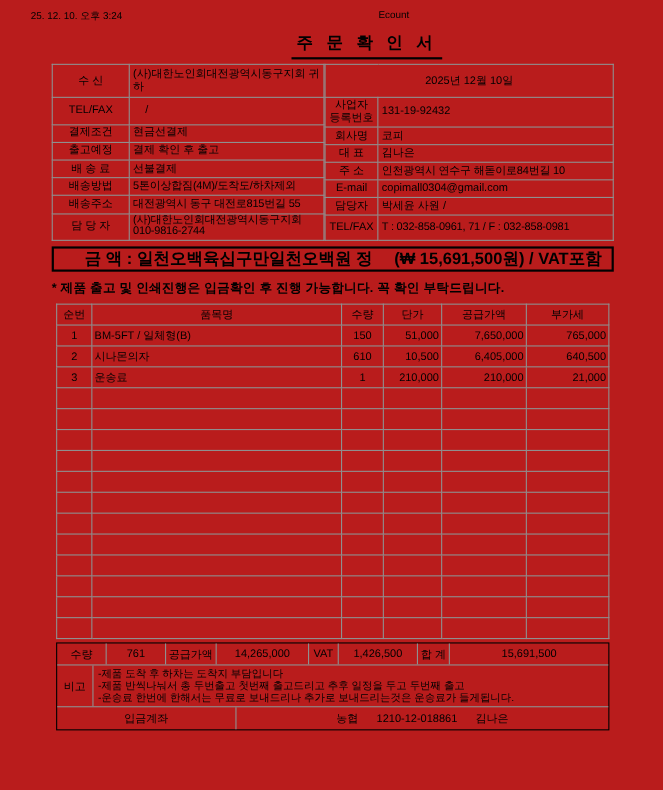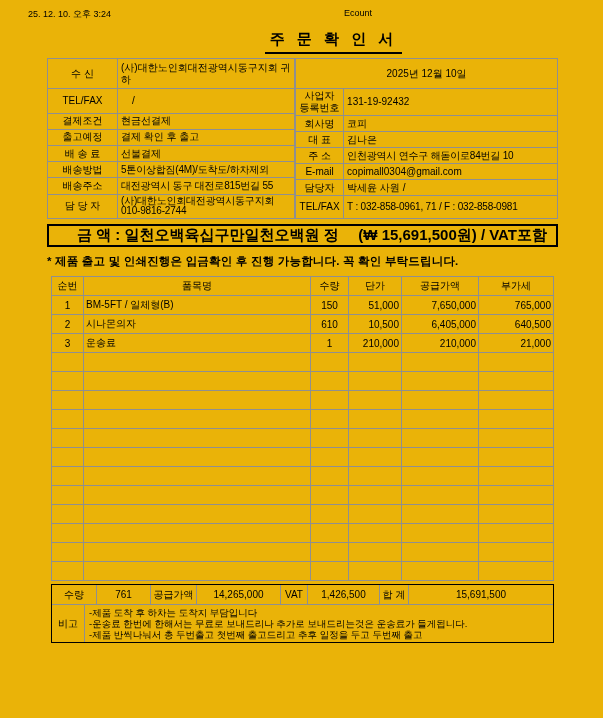--- a/index.html
+++ b/index.html
@@ -1,16 +1,16 @@
 <!DOCTYPE html>
 <html><head>
 <meta charset="utf-8">
 <style>
   html,body{margin:0;padding:0;background:#fff;}
-  .page{position:relative;width:603px;height:718px;background:#eab308;
+  .page{position:relative;width:603px;height:718px;background:#b91c1c;
         font-family:"Liberation Sans","DejaVu Sans",sans-serif;color:#000;overflow:hidden;}
   .print-ts{position:absolute;top:8px;left:28px;font-size:9px;}
   .brand{position:absolute;top:8px;left:344px;font-size:9px;}
   .title-wrap{position:absolute;top:30px;left:0;width:100%;text-align:center;padding-left:32px;}
   .title{display:inline-block;font-size:15px;font-weight:bold;letter-spacing:4px;
          border-bottom:2px solid #000;padding:0 5px 3px 5px;}
   .content{position:absolute;top:58px;left:47px;width:511px;}
   .header-tables{display:flex;justify-content:space-between;}
   table{border-collapse:collapse;}
   .info-table{border:1.5px solid #000;table-layout:fixed;}
@@ -314,20 +314,24 @@
         <div class="sum-cell s4">14,265,000</div>
         <div class="sum-cell s5">VAT</div>
         <div class="sum-cell s6">1,426,500</div>
         <div class="sum-cell s7">합 계</div>
         <div class="sum-cell s8">15,691,500</div>
       </div>
       <div class="remarks-row">
         <div class="remarks-label">비고</div>
         <div class="remarks-body">
           <div>-제품 도착 후 하차는 도착지 부담입니다</div>
+          <div>-제품 반씩나눠서 총 두번출고 첫번째 출고드리고 추후 일정을 두고 두번째 출고</div>
           <div>-운송료 한번에 한해서는 무료로 보내드리나 추가로 보내드리는것은 운송료가 들게됩니다.</div>
-          <div>-제품 반씩나눠서 총 두번출고 첫번째 출고드리고 추후 일정을 두고 두번째 출고</div>
         </div>
       </div>
+      <div class="deposit-row">
+        <div class="deposit-label">입금계좌</div>
+        <div class="deposit-value">농협      1210-12-018861      김나은</div>
+      </div>
     </div>
 
   </div>
 </div>
 
 </body></html>

